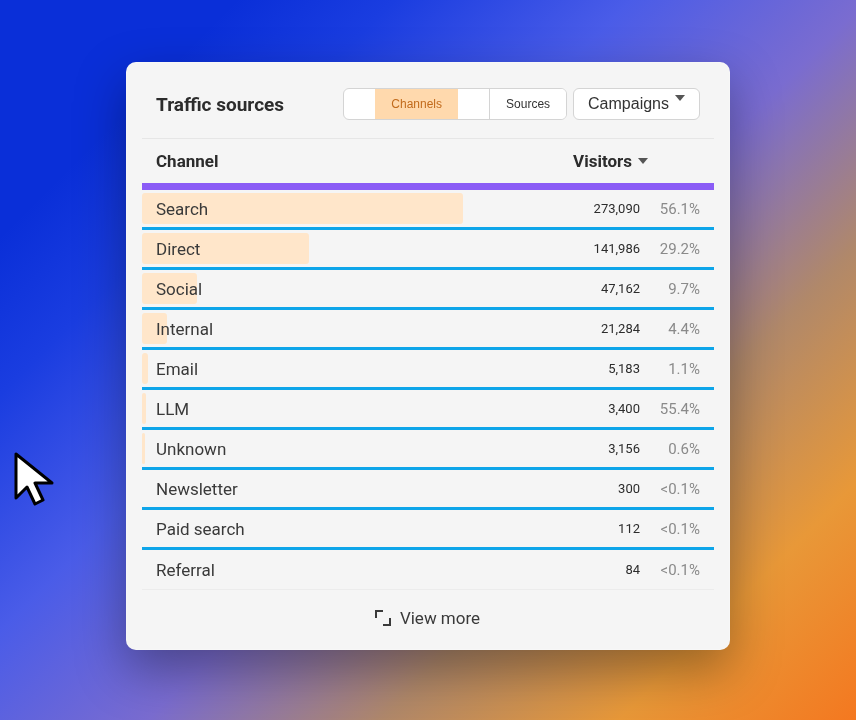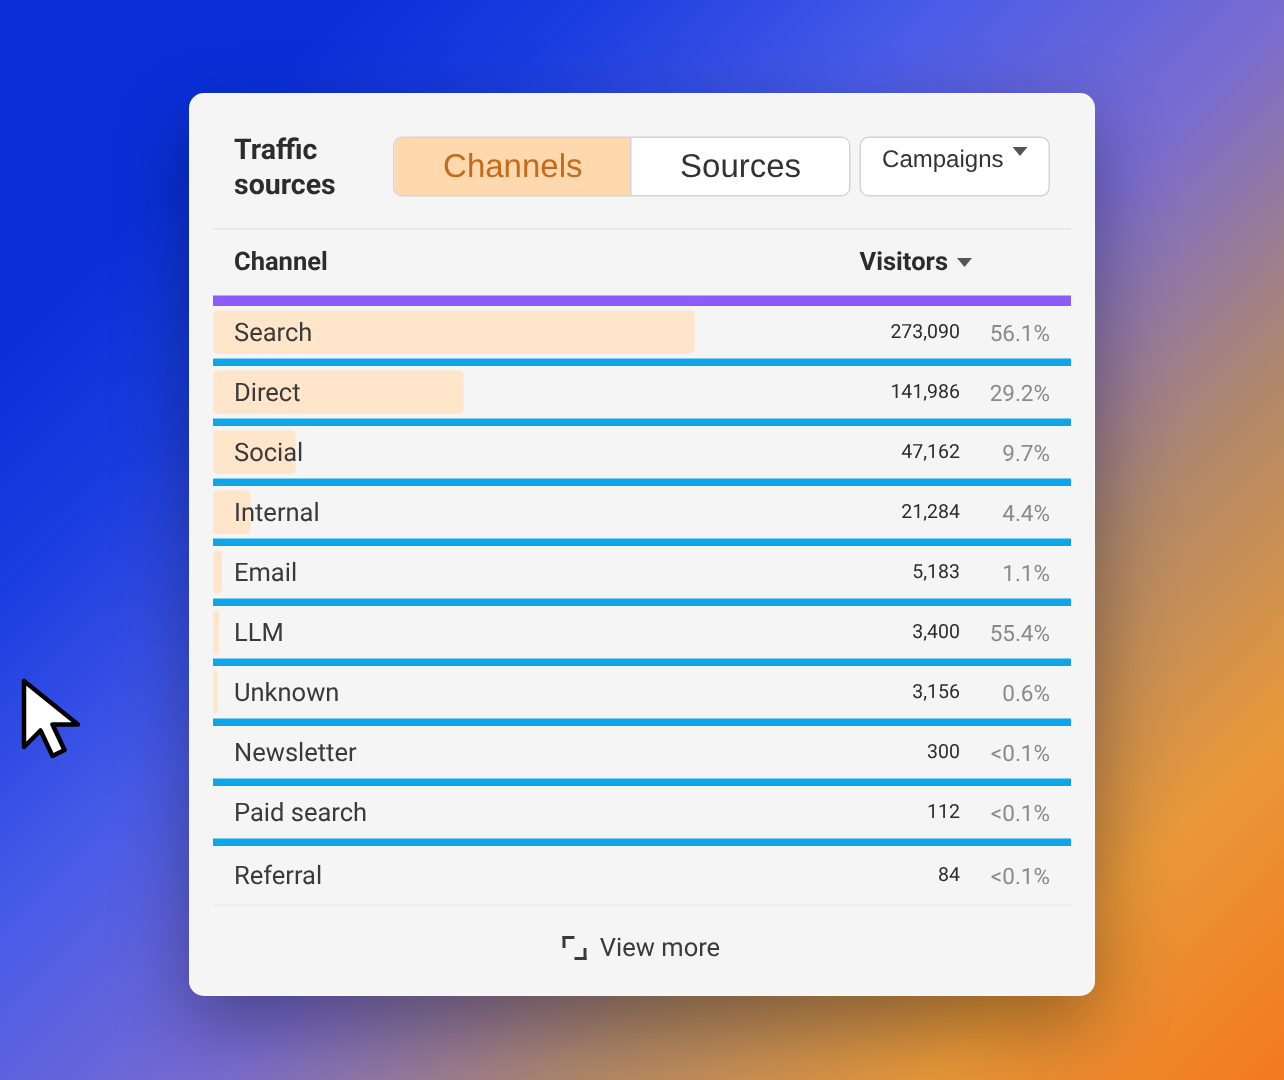--- a/index.html
+++ b/index.html
@@ -39,26 +39,27 @@
       gap: 6px;
     }
     .segmented {
       display: flex;
       border: 1px solid #d4d4d4;
       border-radius: 6px;
       overflow: hidden;
       background: #fff;
     }
     .segmented-btn {
-      padding: 6px 32px;
-      font-size: 22px;
+      padding: 6px 16px;
+      font-size: 12px;
       color: #333;
       background: #fff;
       border: none;
       cursor: pointer;
+      margin-left: 31px;
     }
     .segmented-btn + .segmented-btn { border-left: 1px solid #d4d4d4; }
     .segmented-btn.active {
       background: #ffd9ad;
       color: #c26b1c;
       font-weight: 500;
     }
     .campaigns-btn {
       display: flex;
       align-items: flex-start;
@@ -99,21 +100,21 @@
       gap: 6px;
       cursor: pointer;
       margin-right: 52px;
     }
     .rows { }
     .row {
       position: relative;
       display: flex;
       align-items: center;
       height: 40px;
-      border-bottom: 5px solid #0ea5e9;
+      border-bottom: 3px solid #0ea5e9;
       padding: 0 14px;
     }
     .row:last-child { border-bottom: 1px solid #ececec; }
     .bar {
       position: absolute;
       left: 0; top: 3px; bottom: 3px;
       background: #ffe6ca;
       border-radius: 3px;
       z-index: 0;
     }

